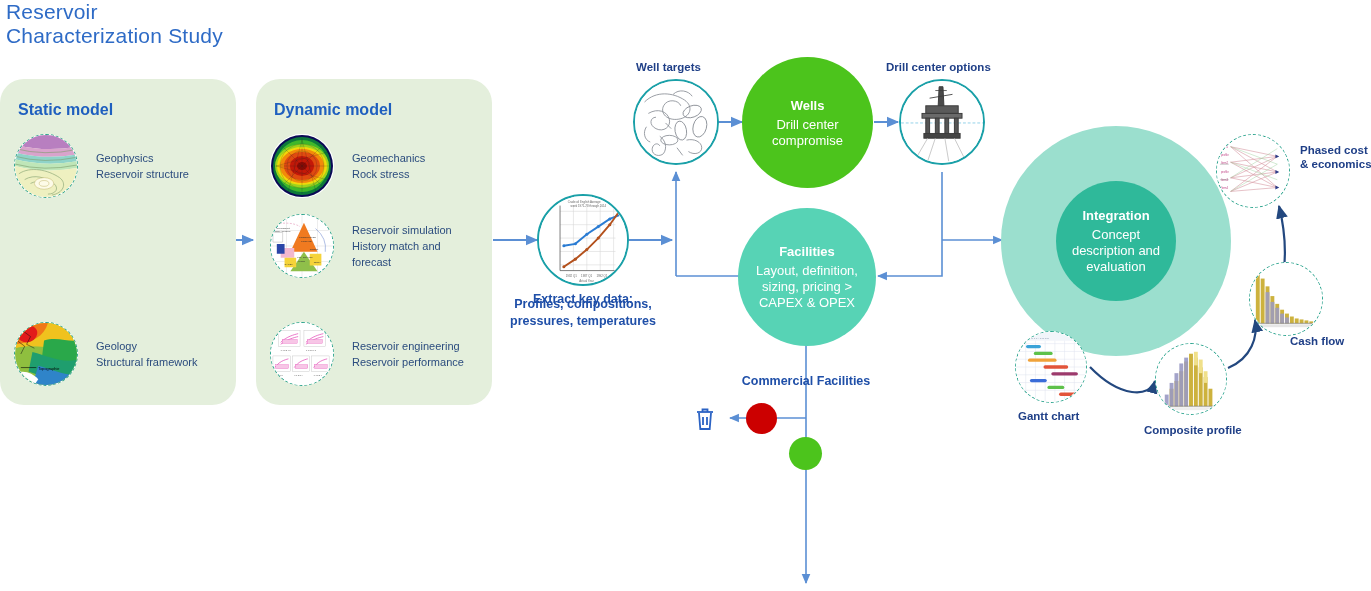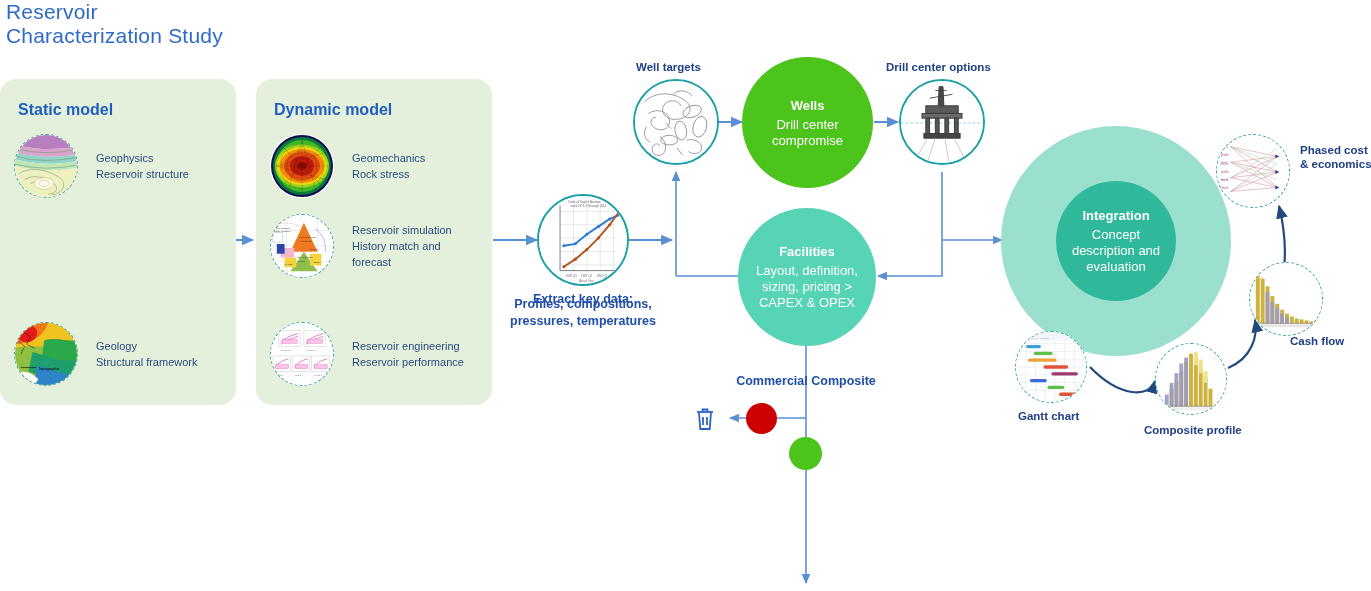--- a/index.html
+++ b/index.html
@@ -15,21 +15,21 @@
   .title {
     position: absolute; left: 6px; top: 0px;
     font-size: 21px; line-height: 24px; font-weight: 400;
     color: #2E6BC6; letter-spacing: .2px; white-space: pre-line;
   }
 
   
   .panel {
     position: absolute;
     background: #E4EFDC;
-    border-radius: 16px;
+    border-radius: 24px;
   }
   .panel-title {
     position: absolute; left: 18px; top: 22px;
     font-size: 16px; font-weight: bold; color: #1F5FBF;
   }
   .prow { position: absolute; left: 14px; display: flex; align-items: center; }
   .thumb {
     width: 64px; height: 64px; border-radius: 50%;
     overflow: hidden; flex: 0 0 auto;
     border: 1.6px dashed #2BA48E;
@@ -499,21 +499,21 @@
         <line x1="30" y1="36" x2="52" y2="36" stroke="#e2543a"></line>
         <line x1="38" y1="43" x2="62" y2="43" stroke="#9c3a6c"></line>
         <line x1="16" y1="50" x2="30" y2="50" stroke="#3a6cd8"></line>
         <line x1="34" y1="57" x2="48" y2="57" stroke="#5ec14a"></line>
         <line x1="46" y1="64" x2="60" y2="64" stroke="#e2543a"></line>
       </g>
     </svg>
   </div>
   <div class="lbl" style="left:1018px; top:409px;">Gantt chart</div>
 
-  <div class="caption" style="left:718px; top:373px; width:176px;">Commercial Composite</div>
+  <div class="caption" style="left:718px; top:373px; width:176px;">Commercial Facilities</div>
 
   <div style="position:absolute; left:694px; top:406px; width:22px; height:26px;">
     <svg viewBox="0 0 22 26" width="22" height="26">
       <g fill="none" stroke="#2B63C4" stroke-width="1.8">
         <path d="M3,6 H19"></path>
         <path d="M8.5,6 V3.5 H13.5 V6"></path>
         <path d="M5,7 L6.3,23 H15.7 L17,7"></path>
         <path d="M9,11 V19 M13,11 V19"></path>
       </g>
     </svg>

